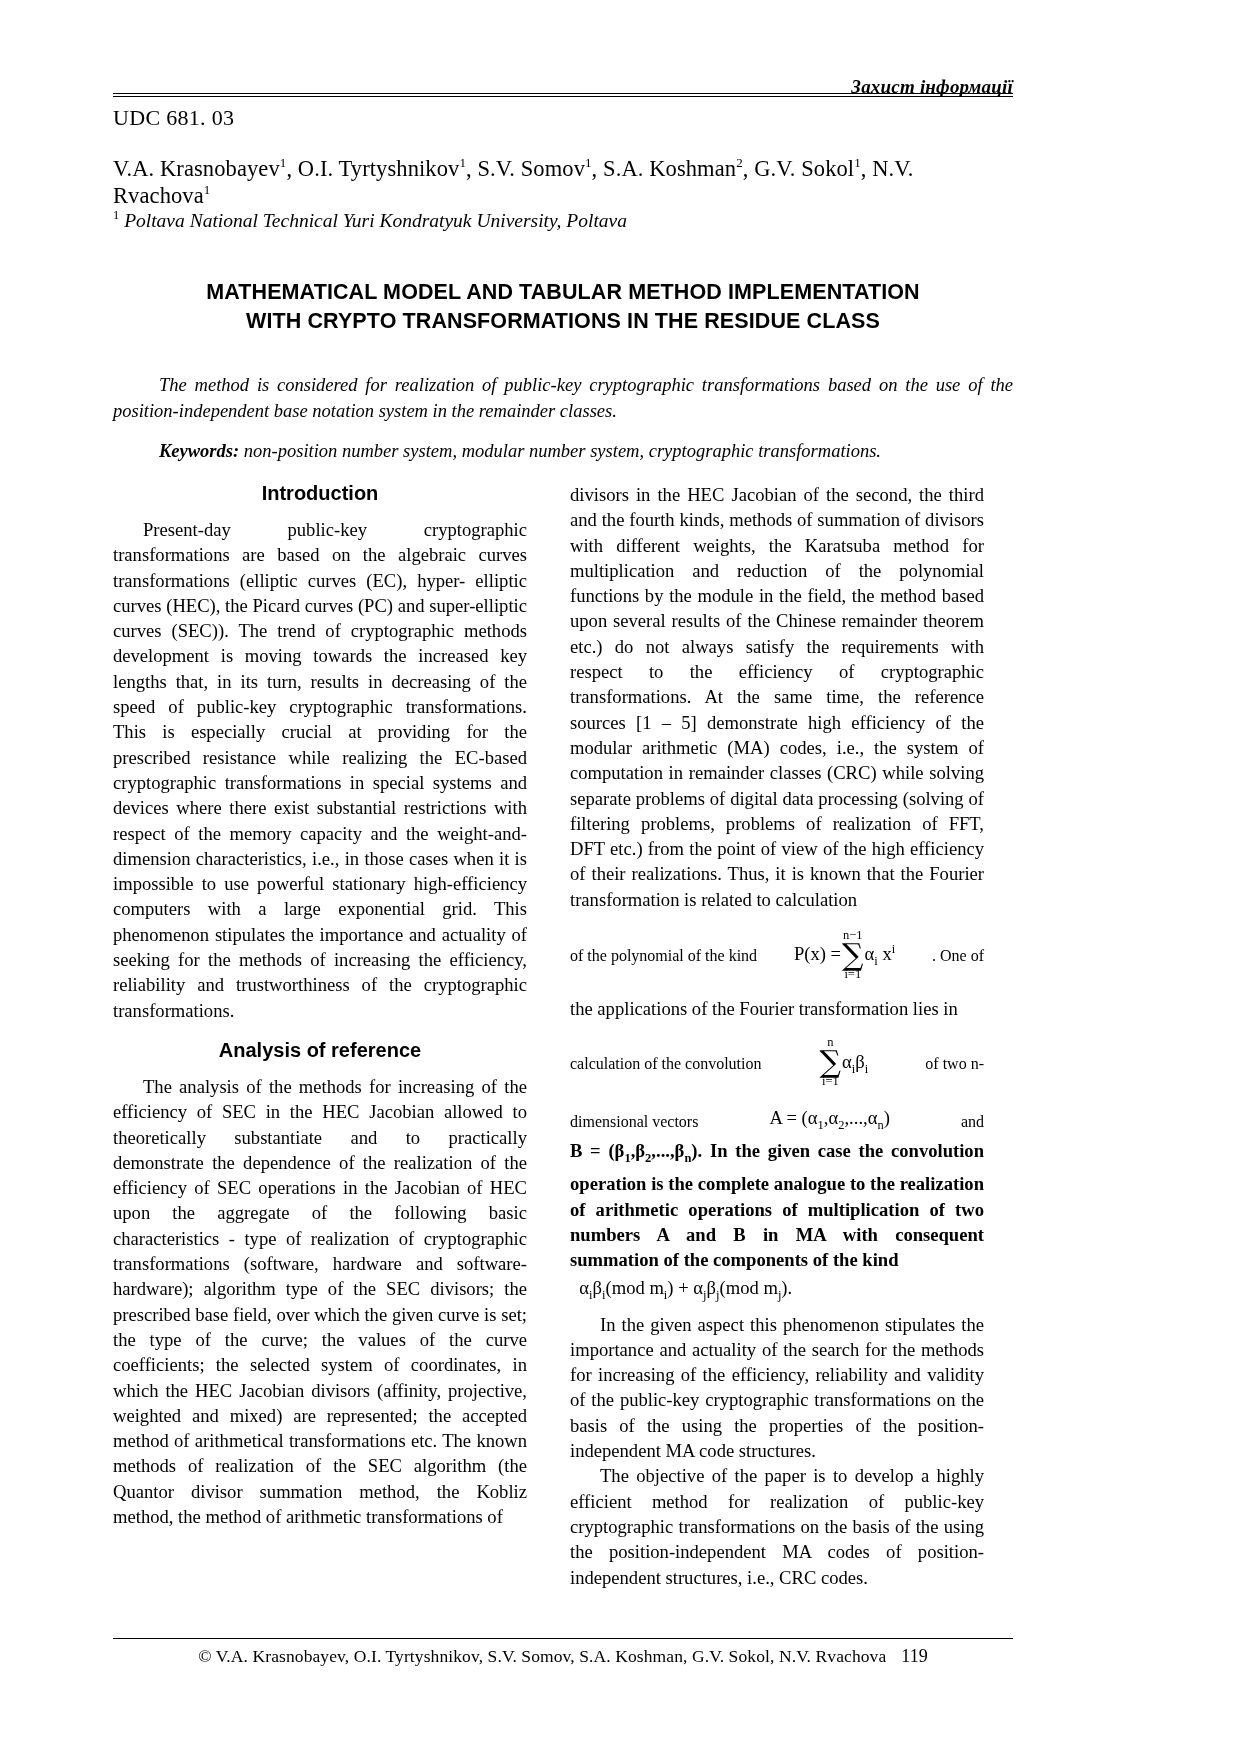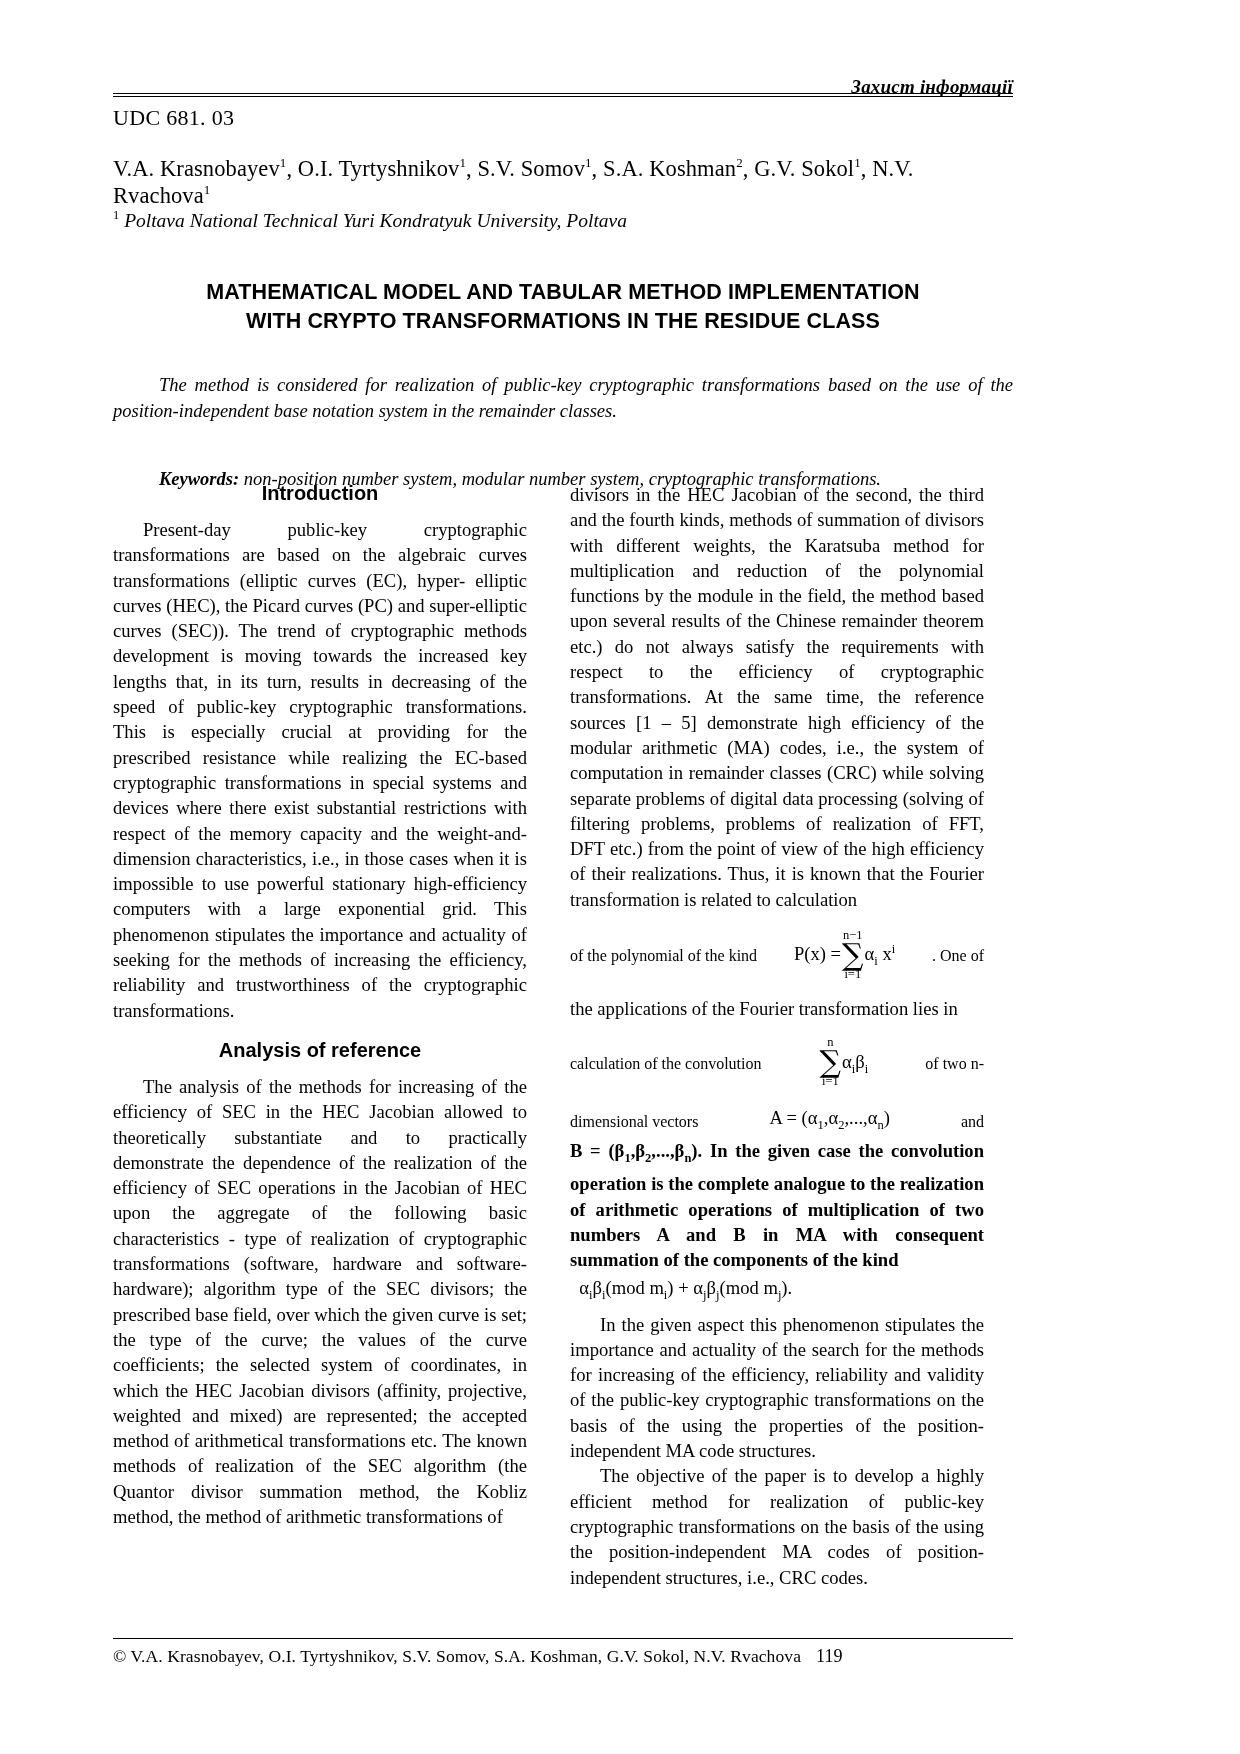--- a/index.html
+++ b/index.html
@@ -57,21 +57,20 @@
   .abstract {
     position:absolute; top:372px; left:0; width:900px;
     font-style:italic; font-size:18.5px; line-height:26px;
     text-align:justify;
     text-indent:46px;
   }
   .keywords {
     position:absolute; top:438px; left:0; width:900px;
     font-style:italic; font-size:18.5px; line-height:26px;
     text-indent:46px;
-    margin-top:28px;
   }
   .keywords b { font-weight:bold; }
 
   
   .cols { position:absolute; top:482px; left:0; width:900px; height:910px; }
   .col { position:absolute; top:0; width:414px; }
   .col.left  { left:0; }
   .col.right { left:457px; }
 
   .h2 {
@@ -121,21 +120,21 @@
   }
 
   
   .rule-foot {
     position:absolute; top:1638px; left:0; width:900px;
     border-top:1.3px solid #000;
   }
   .footer {
     position:absolute; top:1646px; left:0; width:900px;
     font-size:17.5px;
-    display:flex; justify-content:flex-start; align-items:baseline;gap:15px;
+    display:flex; justify-content:center; align-items:baseline;gap:15px;
   }
   .footer .cprt { letter-spacing:0.1px; }
   .footer .pageno { font-size:18px; }
 </style>
 </head>
 <body>
 
 <div class="page">
 
   <div class="runhead">Захист інформації</div>

